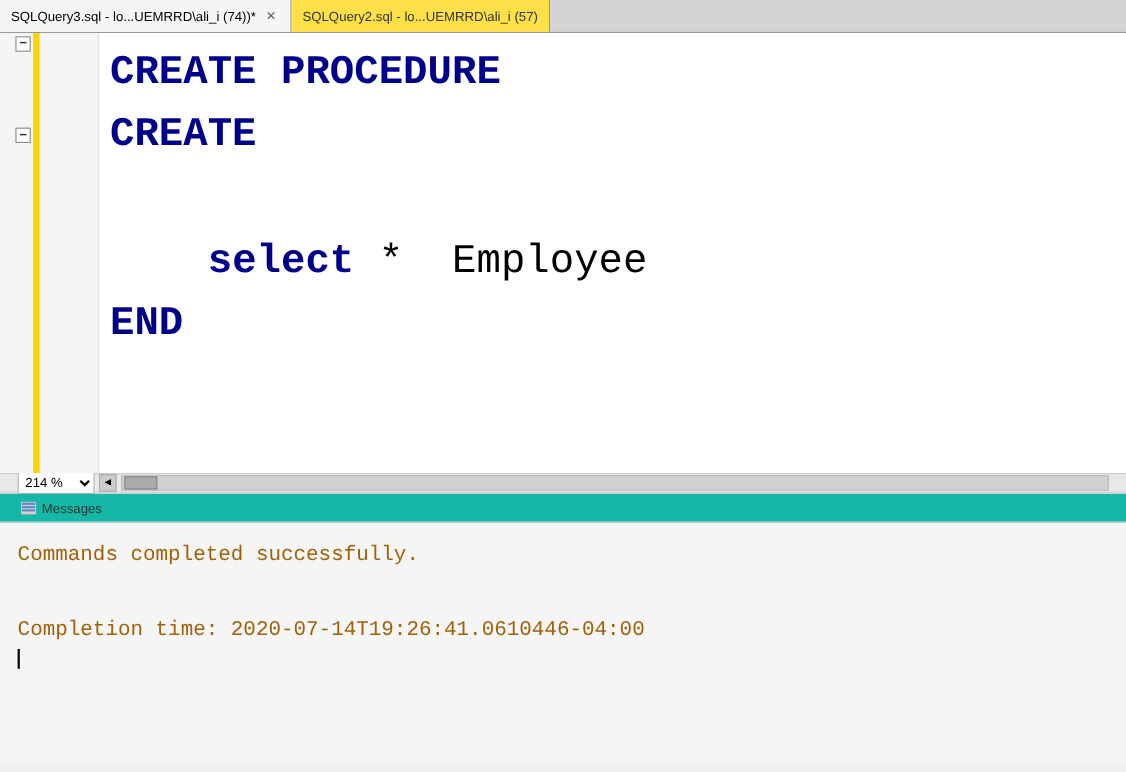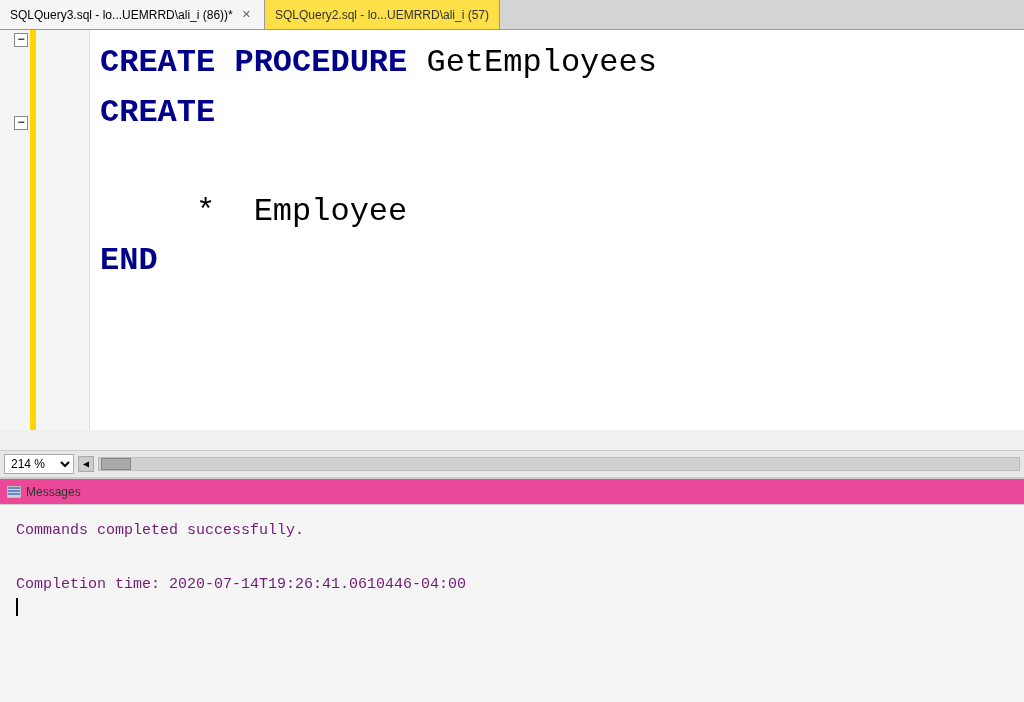--- a/index.html
+++ b/index.html
@@ -129,29 +129,28 @@
       color: #00008B;
       font-weight: bold;
     }
 
     .code-black {
       color: #000000;
     }
 
     
     .status-bar {
-      height: 28px;
+      height: 18px;
       background: #e8e8e8;
       border-top: 1px solid #ccc;
       border-bottom: 1px solid #ccc;
       display: flex;
       align-items: center;
-      padding: 0 4px;
+      padding: 0 16px;
       gap: 4px;
-      margin-top: 20px;
     }
 
     .zoom-select {
       font-family: Arial, sans-serif;
       font-size: 12px;
       padding: 1px 2px;
       border: 1px solid #aaa;
       background: white;
       cursor: pointer;
       width: 70px;
@@ -179,24 +178,24 @@
     .messages-panel {
       background: #f5f5f5;
       border-top: 1px solid #ccc;
       height: calc(702px - 400px - 28px - 30px);
       overflow: hidden;
     }
 
     .messages-tab-bar {
       display: flex;
       align-items: center;
-      background: #ec4899;
+      background: #14b8a6;
       border-bottom: 1px solid #ccc;
       height: 26px;
-      padding: 0 0;
+      padding: 0 12px;
     }
 
     .messages-tab {
       display: flex;
       align-items: center;
       gap: 4px;
       font-family: Arial, sans-serif;
       font-size: 12px;
       color: #333;
       cursor: pointer;
@@ -212,62 +211,62 @@
     }
 
     .msg-icon svg {
       width: 14px;
       height: 12px;
     }
 
     .messages-content {
       padding: 12px 16px;
       font-family: 'Courier New', Courier, monospace;
-      font-size: 15px;
-      color: #701a75;
+      font-size: 19px;
+      color: #a16207;
       line-height: 1.8;
     }
 
     .cursor-line {
       display: flex;
       align-items: center;
     }
 
     .cursor-blink {
       display: inline-block;
       width: 2px;
       height: 18px;
       background: #000;
       vertical-align: middle;
     }
 
     
     .code-content {
-      font-size: 32px;
+      font-size: 37px;
       line-height: 1.55;
     }
 
     .code-content .code-line {
       line-height: 1.55;
     }
 
     
     .col-ind-1 {
       top: 10px;
     }
     .col-ind-2 {
       top: 93px;
     }
   </style>
 </head>
 <body>
 
 <div class="tab-bar">
   <div class="tab active">
-    <span>SQLQuery3.sql - lo...UEMRRD\ali_i (86))*</span>
+    <span>SQLQuery3.sql - lo...UEMRRD\ali_i (74))*</span>
     <span class="tab-close">✕</span>
   </div>
   <div class="tab">
     <span>SQLQuery2.sql - lo...UEMRRD\ali_i (57)</span>
   </div>
 </div>
 
 <div class="editor-container">
 
   <div class="line-indicator">
@@ -283,32 +282,32 @@
   </div>
 
   <div class="code-area">
     <div class="code-content">
 
       <div class="code-line">
         <span class="kw-blue">CREATE</span>
         <span class="code-black">&nbsp;</span>
         <span class="kw-blue">PROCEDURE</span>
         <span class="code-black">&nbsp;</span>
-        <span class="code-black">GetEmployees</span>
       </div>
 
 
       <div class="code-line">
         <span class="kw-blue">CREATE</span>
       </div>
 
       <div class="code-line">&nbsp;</div>
 
       <div class="code-line">
         <span class="code-indent">&nbsp;&nbsp;&nbsp;&nbsp;</span>
+        <span class="kw-blue">select</span>
         <span class="code-black">&nbsp;</span>
         <span class="code-black">*</span>
         <span class="code-black">&nbsp;</span>
         <span class="code-black">&nbsp;</span>
         <span class="code-black">Employee</span>
       </div>
 
       <div class="code-line">
         <span class="kw-blue">END</span>
       </div>

